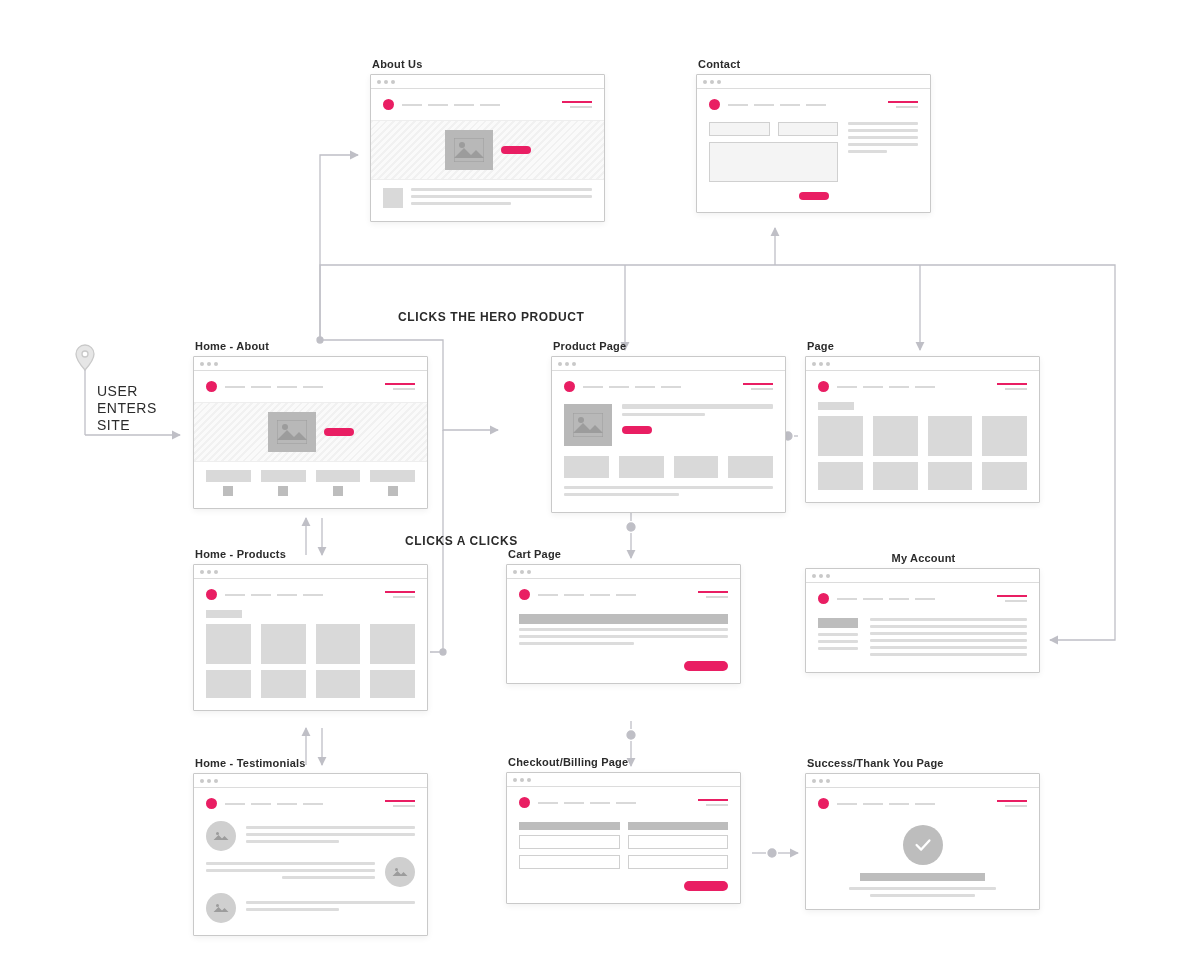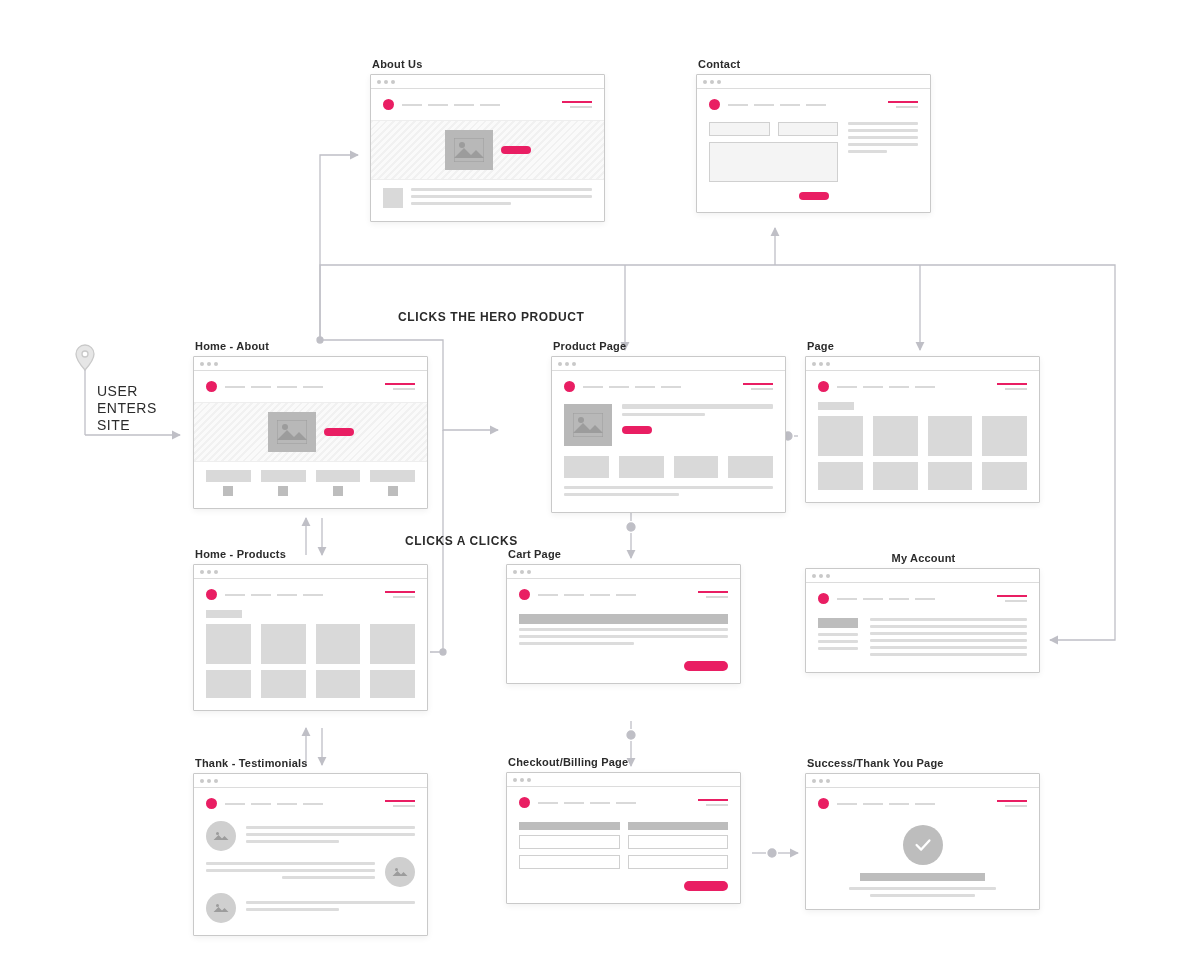--- a/index.html
+++ b/index.html
@@ -601,21 +601,21 @@
               <div class="txt-line"></div>
               <div class="txt-line"></div>
               <div class="txt-line"></div>
           </div>
         </div>
       </div>
     </div>
   </div>
 
   <div class="card-wrap" style="left:193px; top:757px;">
-    <div class="card-title">Thank - Testimonials</div>
+    <div class="card-title">Home - Testimonials</div>
     <div class="card">
       <div class="title-bar">
           <div class="dot"></div>
           <div class="dot"></div>
           <div class="dot"></div>
         </div>
       <div class="body">
         <div class="hdr">
           <div class="brand-dot"></div>
           <div class="nav">

